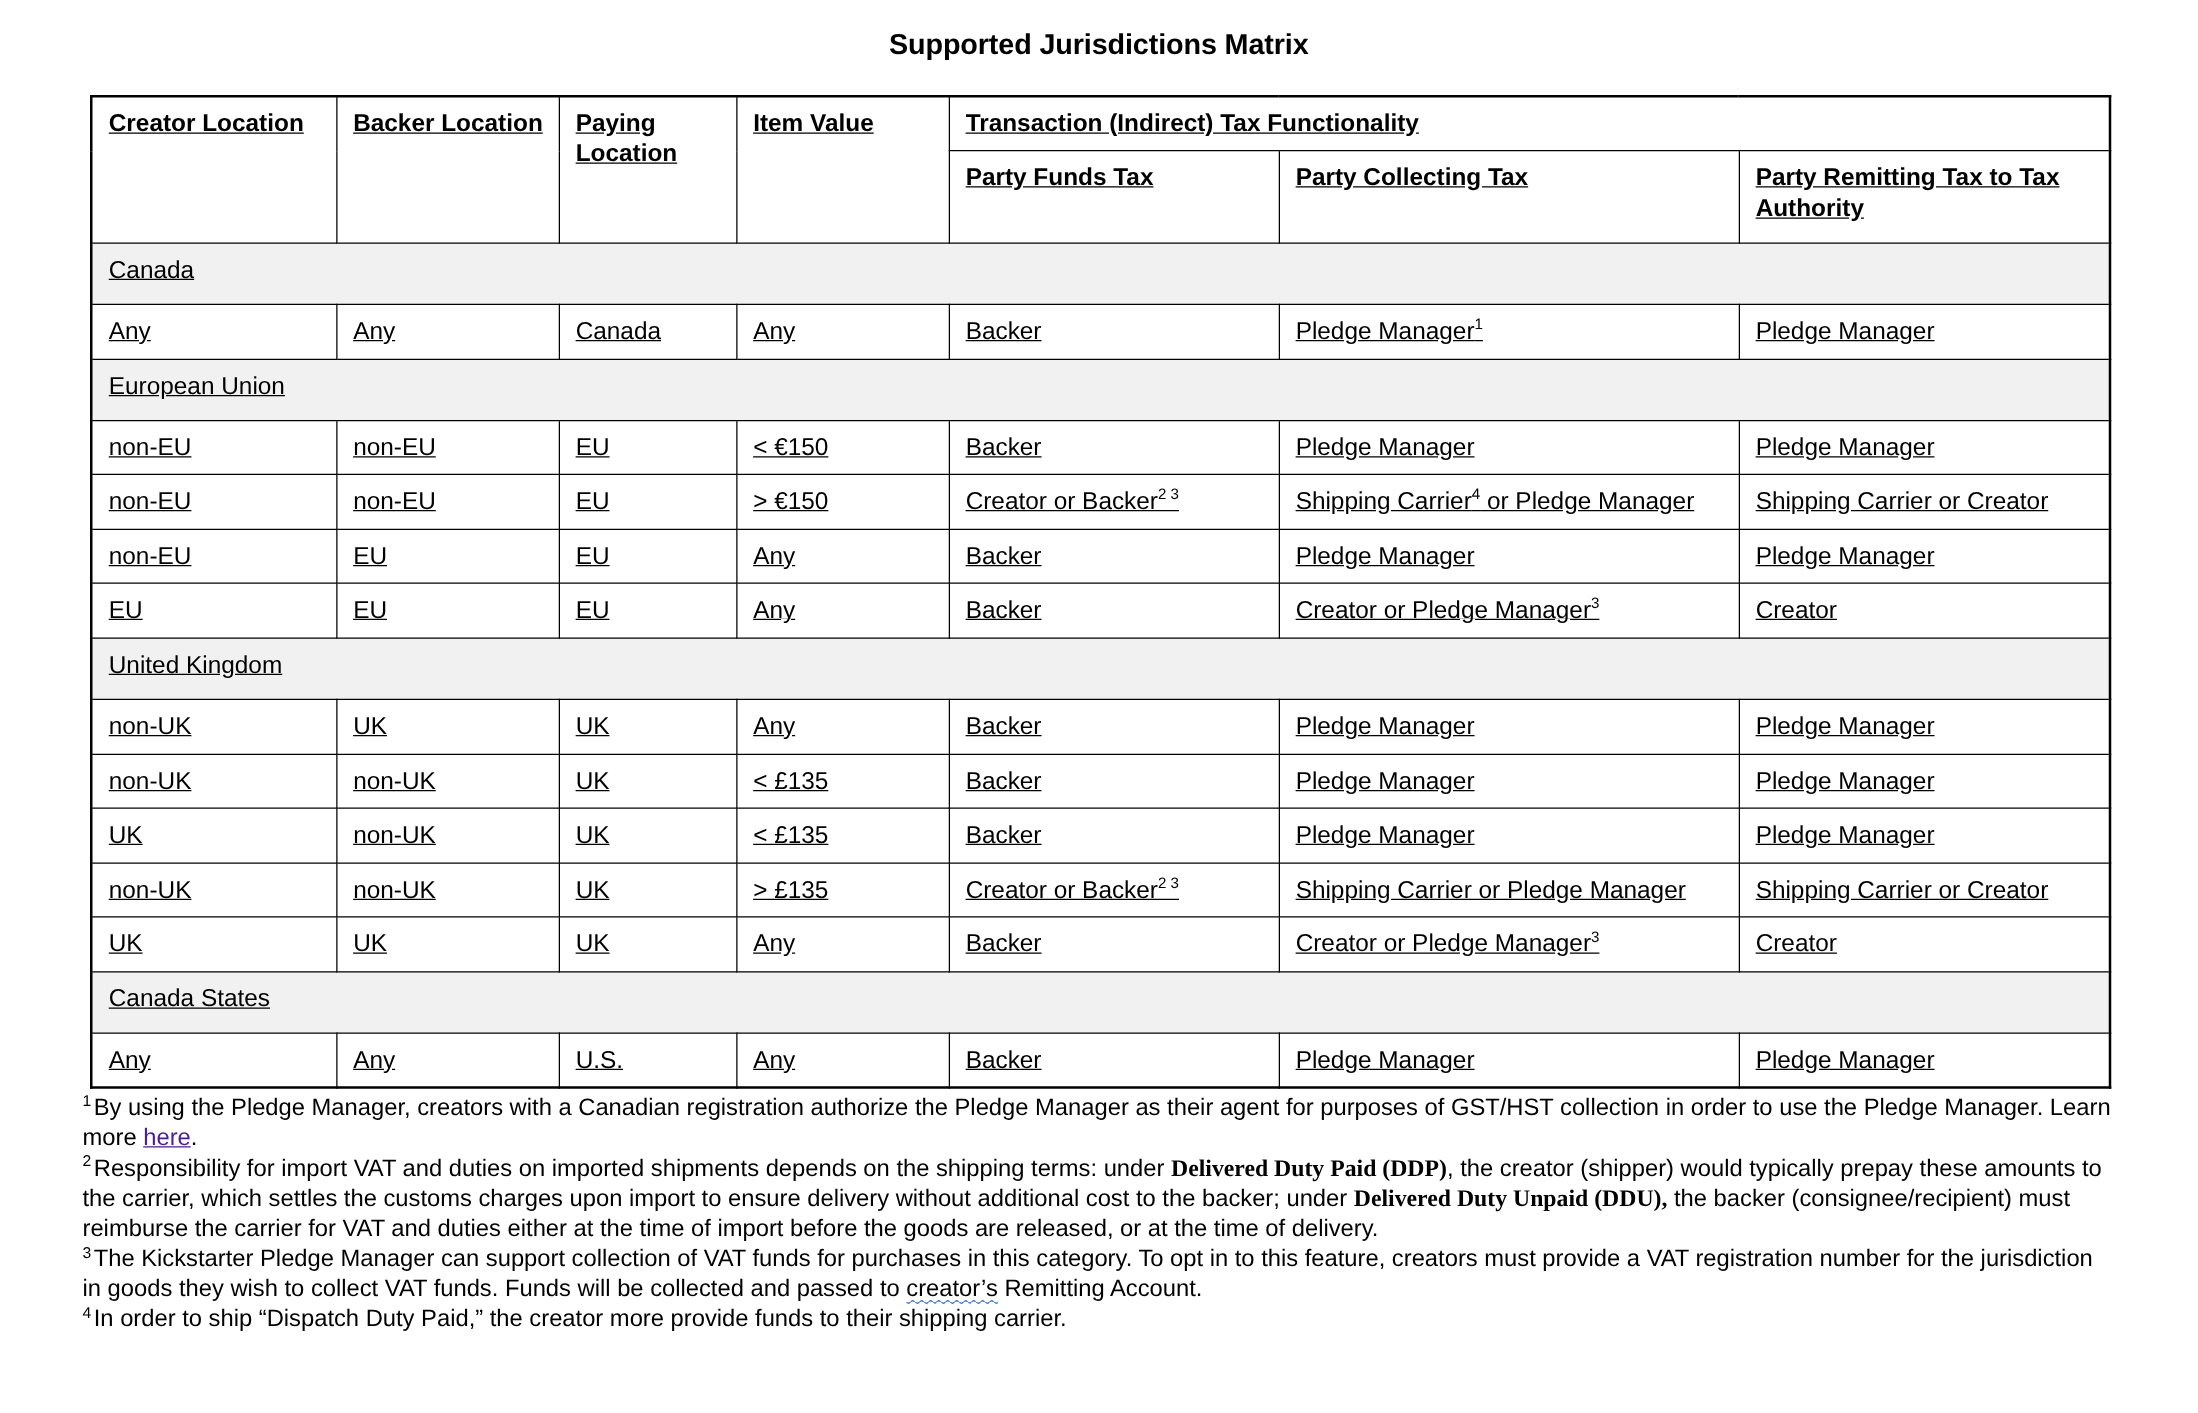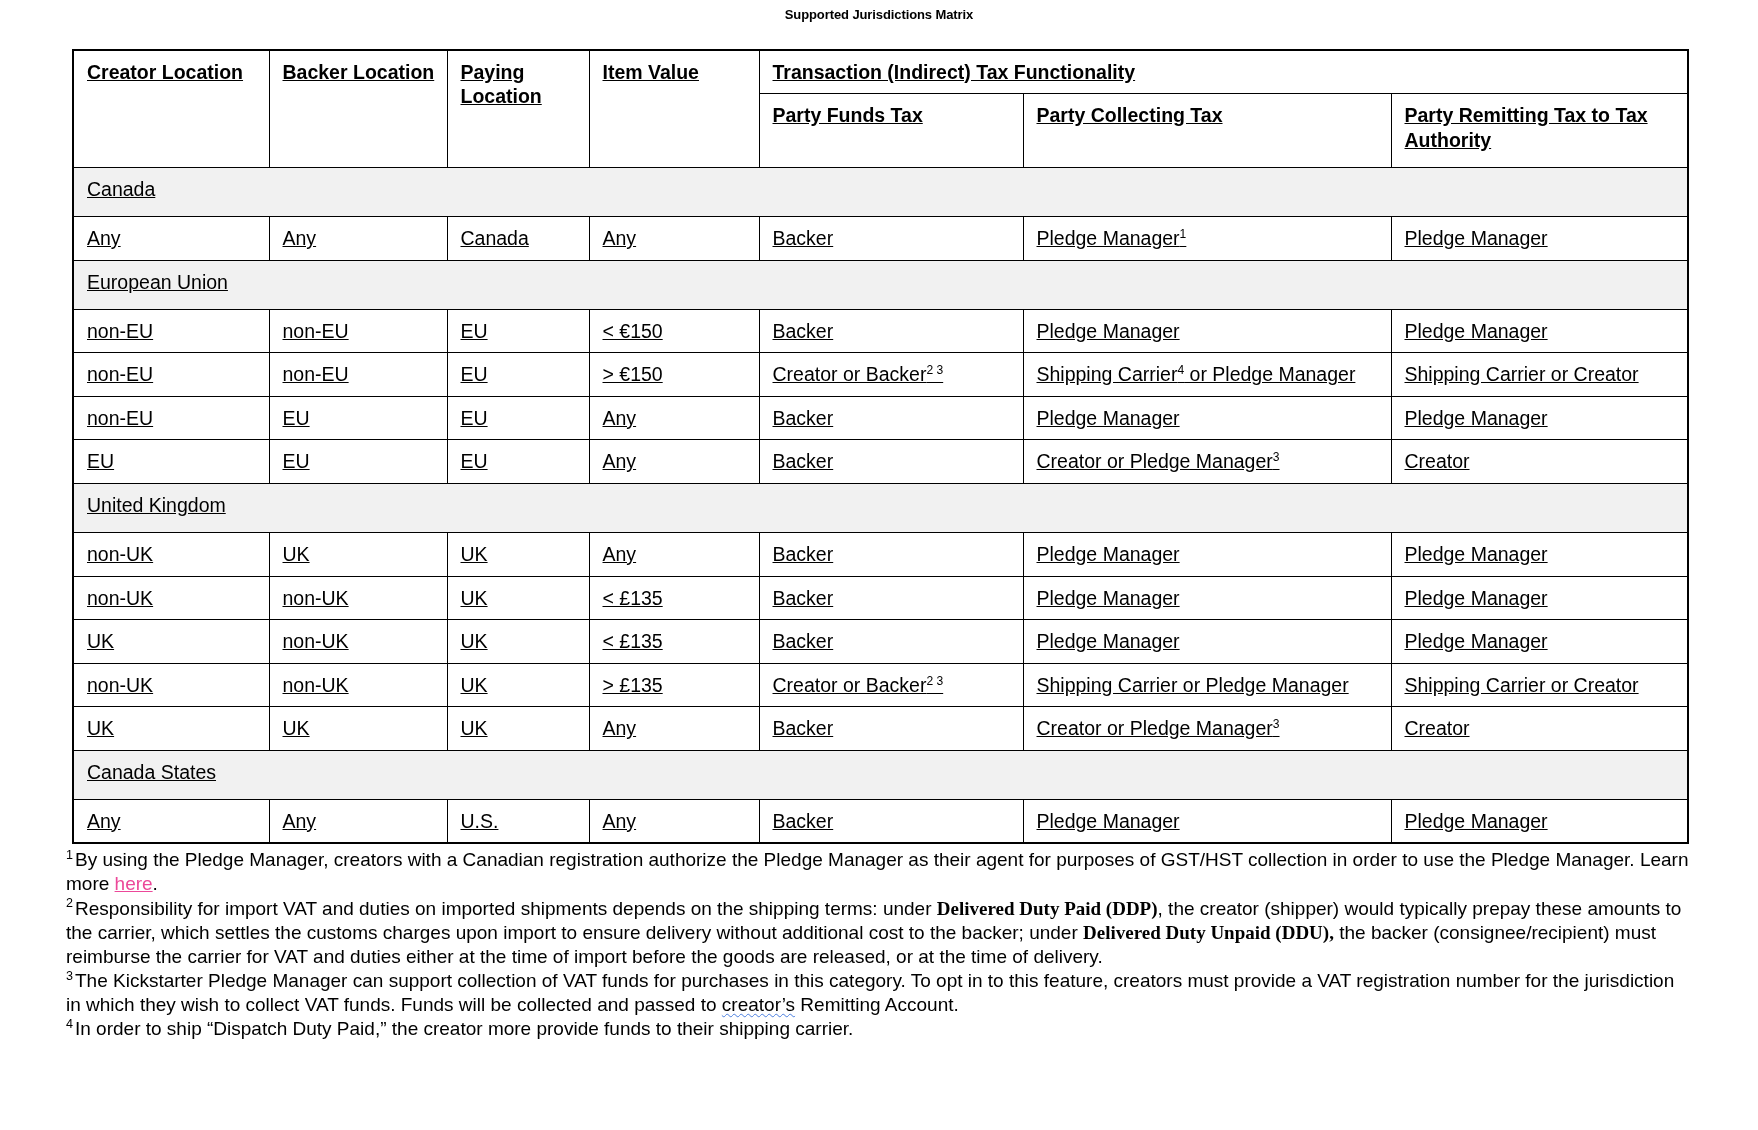--- a/index.html
+++ b/index.html
@@ -15,24 +15,24 @@
     overflow: hidden;
   }
   .page {
     position: relative;
     width: 1758px;
     height: 1130px;
     box-sizing: border-box;
   }
   .doc-title {
     text-align: center;
-    font-size: 13px;
+    font-size: 23px;
     font-weight: bold;
     letter-spacing: -0.1px;
-    padding-top: 7px;
+    padding-top: 22px;
     padding-bottom: 0;
     line-height: 1.2;
   }
   .table-wrap {
     margin: 26px 70px 0 72px;
     text-decoration: underline;
   }
   table.matrix {
     border-collapse: collapse;
     table-layout: fixed;
@@ -96,21 +96,21 @@
   }
   .footnotes p {
     margin: 0 0 0 0;
     text-align: left;
   }
   .footnotes sup {
     font-size: 0.66em;
     padding-right: 2px;
   }
   a.inline-link {
-    color: #ec4899;
+    color: #4c1d95;
     text-decoration: underline;
   }
   .spellcheck {
     text-decoration: underline;
     text-decoration-style: wavy;
     text-decoration-color: #4a7ede;
     text-decoration-thickness: 1px;
     text-underline-offset: 2px;
   }
   b { font-weight: bold; font-family: Liberation Serif, serif; }
@@ -261,18 +261,18 @@
           </tr>
         </tbody>
     </table>
   </div>
 
   <div class="footnotes">
     <p><sup>1</sup><span>By using the Pledge Manager, creators with a Canadian registration authorize the Pledge Manager as their agent for purposes of GST/HST collection in order to use the Pledge Manager. Learn more </span><a class="inline-link" href="#">here</a><span>.</span></p>
 
     <p><sup>2</sup><span>Responsibility for import VAT and duties on imported shipments depends on the shipping terms: under </span><b>Delivered Duty Paid (DDP)</b><span>, the creator (shipper) would typically prepay these amounts to the carrier, which settles the customs charges upon import to ensure delivery without additional cost to the backer; under </span><b>Delivered Duty Unpaid (DDU),</b><span> the backer (consignee/recipient) must reimburse the carrier for VAT and duties either at the time of import before the goods are released, or at the time of delivery.</span></p>
 
-    <p><sup>3</sup><span>The Kickstarter Pledge Manager can support collection of VAT funds for purchases in this category. To opt in to this feature, creators must provide a VAT registration number for the jurisdiction in which they wish to collect VAT funds. Funds will be collected and passed to </span><span class="spellcheck">creator’s</span><span> Remitting Account.</span></p>
+    <p><sup>3</sup><span>The Kickstarter Pledge Manager can support collection of VAT funds for purchases in this category. To opt in to this feature, creators must provide a VAT registration number for the jurisdiction in goods they wish to collect VAT funds. Funds will be collected and passed to </span><span class="spellcheck">creator’s</span><span> Remitting Account.</span></p>
 
     <p><sup>4</sup><span>In order to ship “Dispatch Duty Paid,” the creator more provide funds to their shipping carrier.</span></p>
   </div>
 
 </div>
 
 </body></html>

